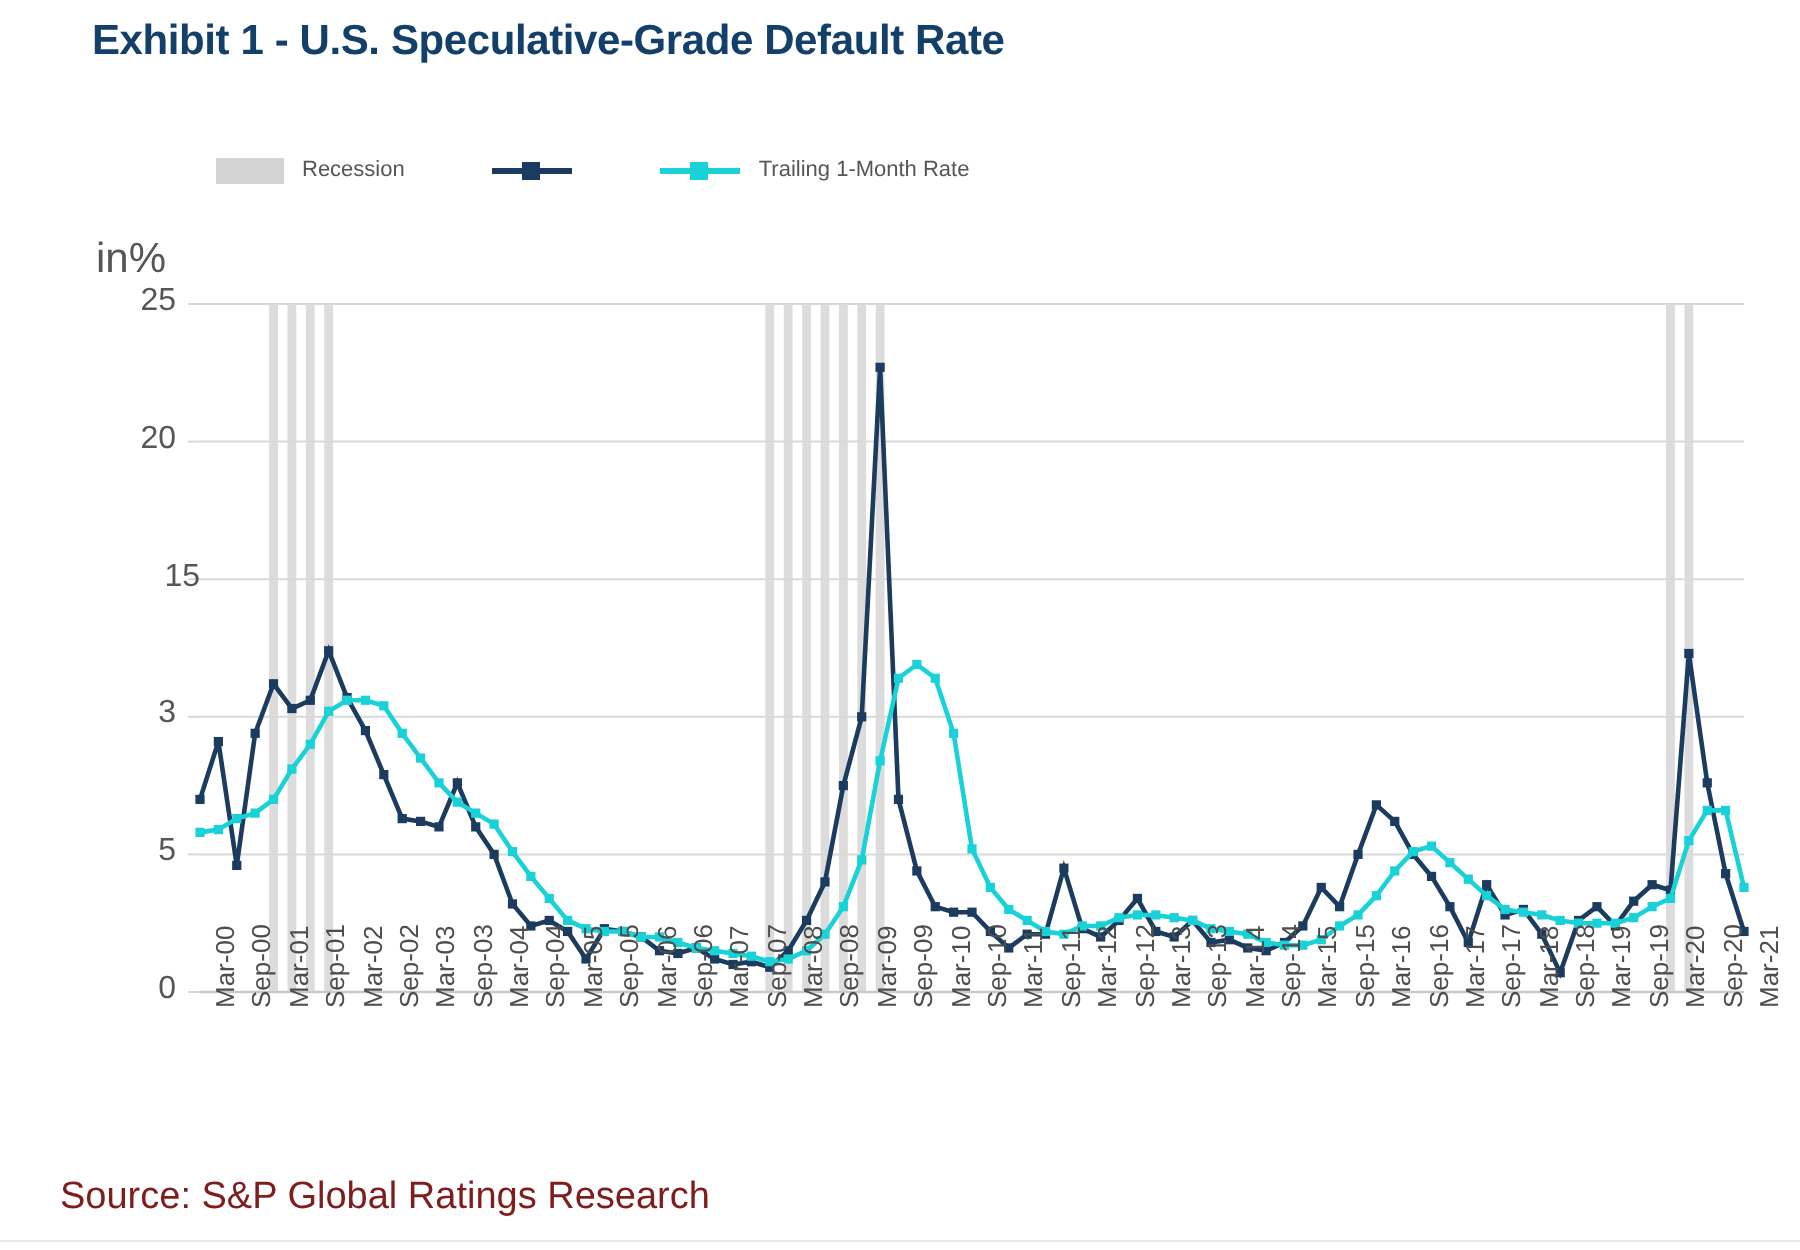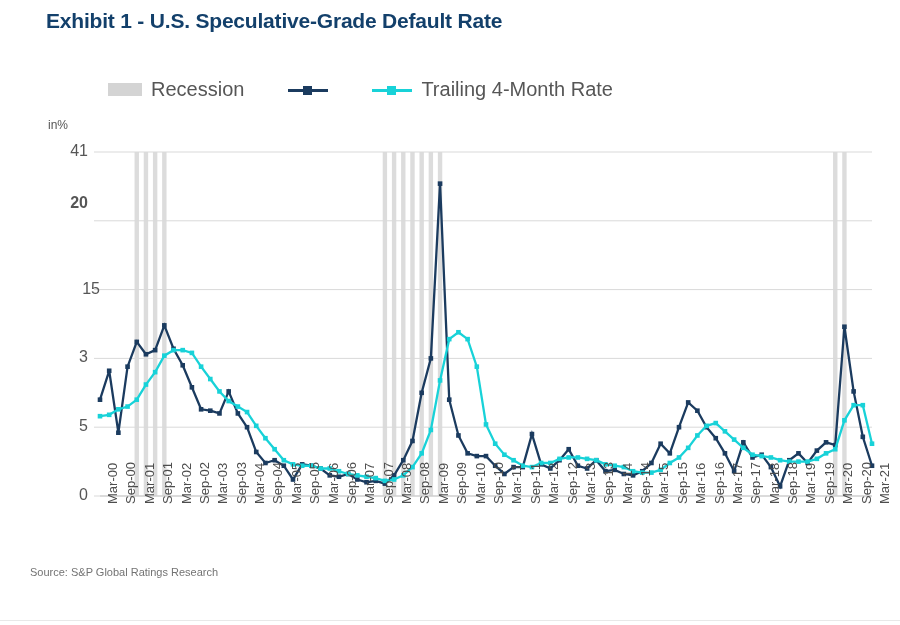--- a/index.html
+++ b/index.html
@@ -30,21 +30,21 @@
     letter-spacing: -0.2px;
     white-space: nowrap;
   }
   #legend {
     position: absolute;
     left: 108px;
     top: 78px;
     display: flex;
     align-items: center;
     gap: 44px;
-    font-size: 20px;
+    font-size: 11px;
     color: #565656;
   }
   .legend-item {
     display: flex;
     align-items: center;
     gap: 9px;
     white-space: nowrap;
   }
   .swatch-box {
     width: 34px;
@@ -65,21 +65,21 @@
   }
   .swatch-line .mk {
     position: absolute;
     left: 15px; top: 3px;
     width: 9px; height: 9px;
   }
   #ylabel-unit {
     position: absolute;
     left: 48px;
     top: 118px;
-    font-size: 12px;
+    font-size: 21px;
     color: #565656;
   }
   #plot-wrap {
     position: absolute;
     left: 0;
     top: 0;
   }
   #xlabels {
     position: absolute;
     left: 0;
@@ -96,23 +96,23 @@
   .ytick-label {
     position: absolute;
     font-size: 16px;
     color: #565656;
     text-align: right;
     width: 40px;
   }
   #source-note {
     position: absolute;
     left: 30px;
-    top: 566px;
-    font-size: 11px;
-    color: #737373;
+    top: 588px;
+    font-size: 19px;
+    color: #7f1d1d;
   }
   #bottom-rule {
     position: absolute;
     left: 0;
     top: 620px;
     width: 900px;
     height: 1px;
     background: #e8e8e8;
   }
 </style>
@@ -132,21 +132,21 @@
       <span class="swatch-line">
         <span class="ln" style="background:#1b3b5f"></span>
         <span class="mk" style="background:#1b3b5f"></span>
       </span>
     </div>
     <div class="legend-item">
       <span class="swatch-line">
         <span class="ln" style="background:#18d2d8"></span>
         <span class="mk" style="background:#18d2d8"></span>
       </span>
-      <span>Trailing 4-Month Rate</span>
+      <span>Trailing 1-Month Rate</span>
     </div>
   </div>
 
   <div id="ylabel-unit">in%</div>
 
   <div id="plot-wrap">
     <svg id="plot-svg" width="900" height="625">
         <rect x="134.56" y="152" width="4.4" height="344" fill="#dcdcdc"></rect>
         <rect x="143.75" y="152" width="4.4" height="344" fill="#dcdcdc"></rect>
         <rect x="152.94" y="152" width="4.4" height="344" fill="#dcdcdc"></rect>
@@ -391,19 +391,19 @@
       <div class="xtick-label" style="left: 821.857px; top: 504px;">Sep-19</div>
       <div class="xtick-label" style="left: 840.238px; top: 504px;">Mar-20</div>
       <div class="xtick-label" style="left: 858.619px; top: 504px;">Sep-20</div>
       <div class="xtick-label" style="left: 877px; top: 504px;">Mar-21</div>
     </div>
   <div id="ylabels">
       <div class="ytick-label" style="left: 48px; top: 486px;">0</div>
       <div class="ytick-label" style="left: 48px; top: 417.2px;">5</div>
       <div class="ytick-label" style="left: 48px; top: 348.4px;">3</div>
       <div class="ytick-label" style="left: 60px; top: 279.6px;">15</div>
-      <div class="ytick-label" style="left: 48px; top: 194px; font-weight: bold;">20</div>
-      <div class="ytick-label" style="left: 48px; top: 142px;">41</div>
+      <div class="ytick-label" style="left: 48px; top: 211px;">20</div>
+      <div class="ytick-label" style="left: 48px; top: 142px;">25</div>
     </div>
 
   <div id="source-note">Source: S&amp;P Global Ratings Research</div>
   <div id="bottom-rule"></div>
 </div>
 
 </body></html>

